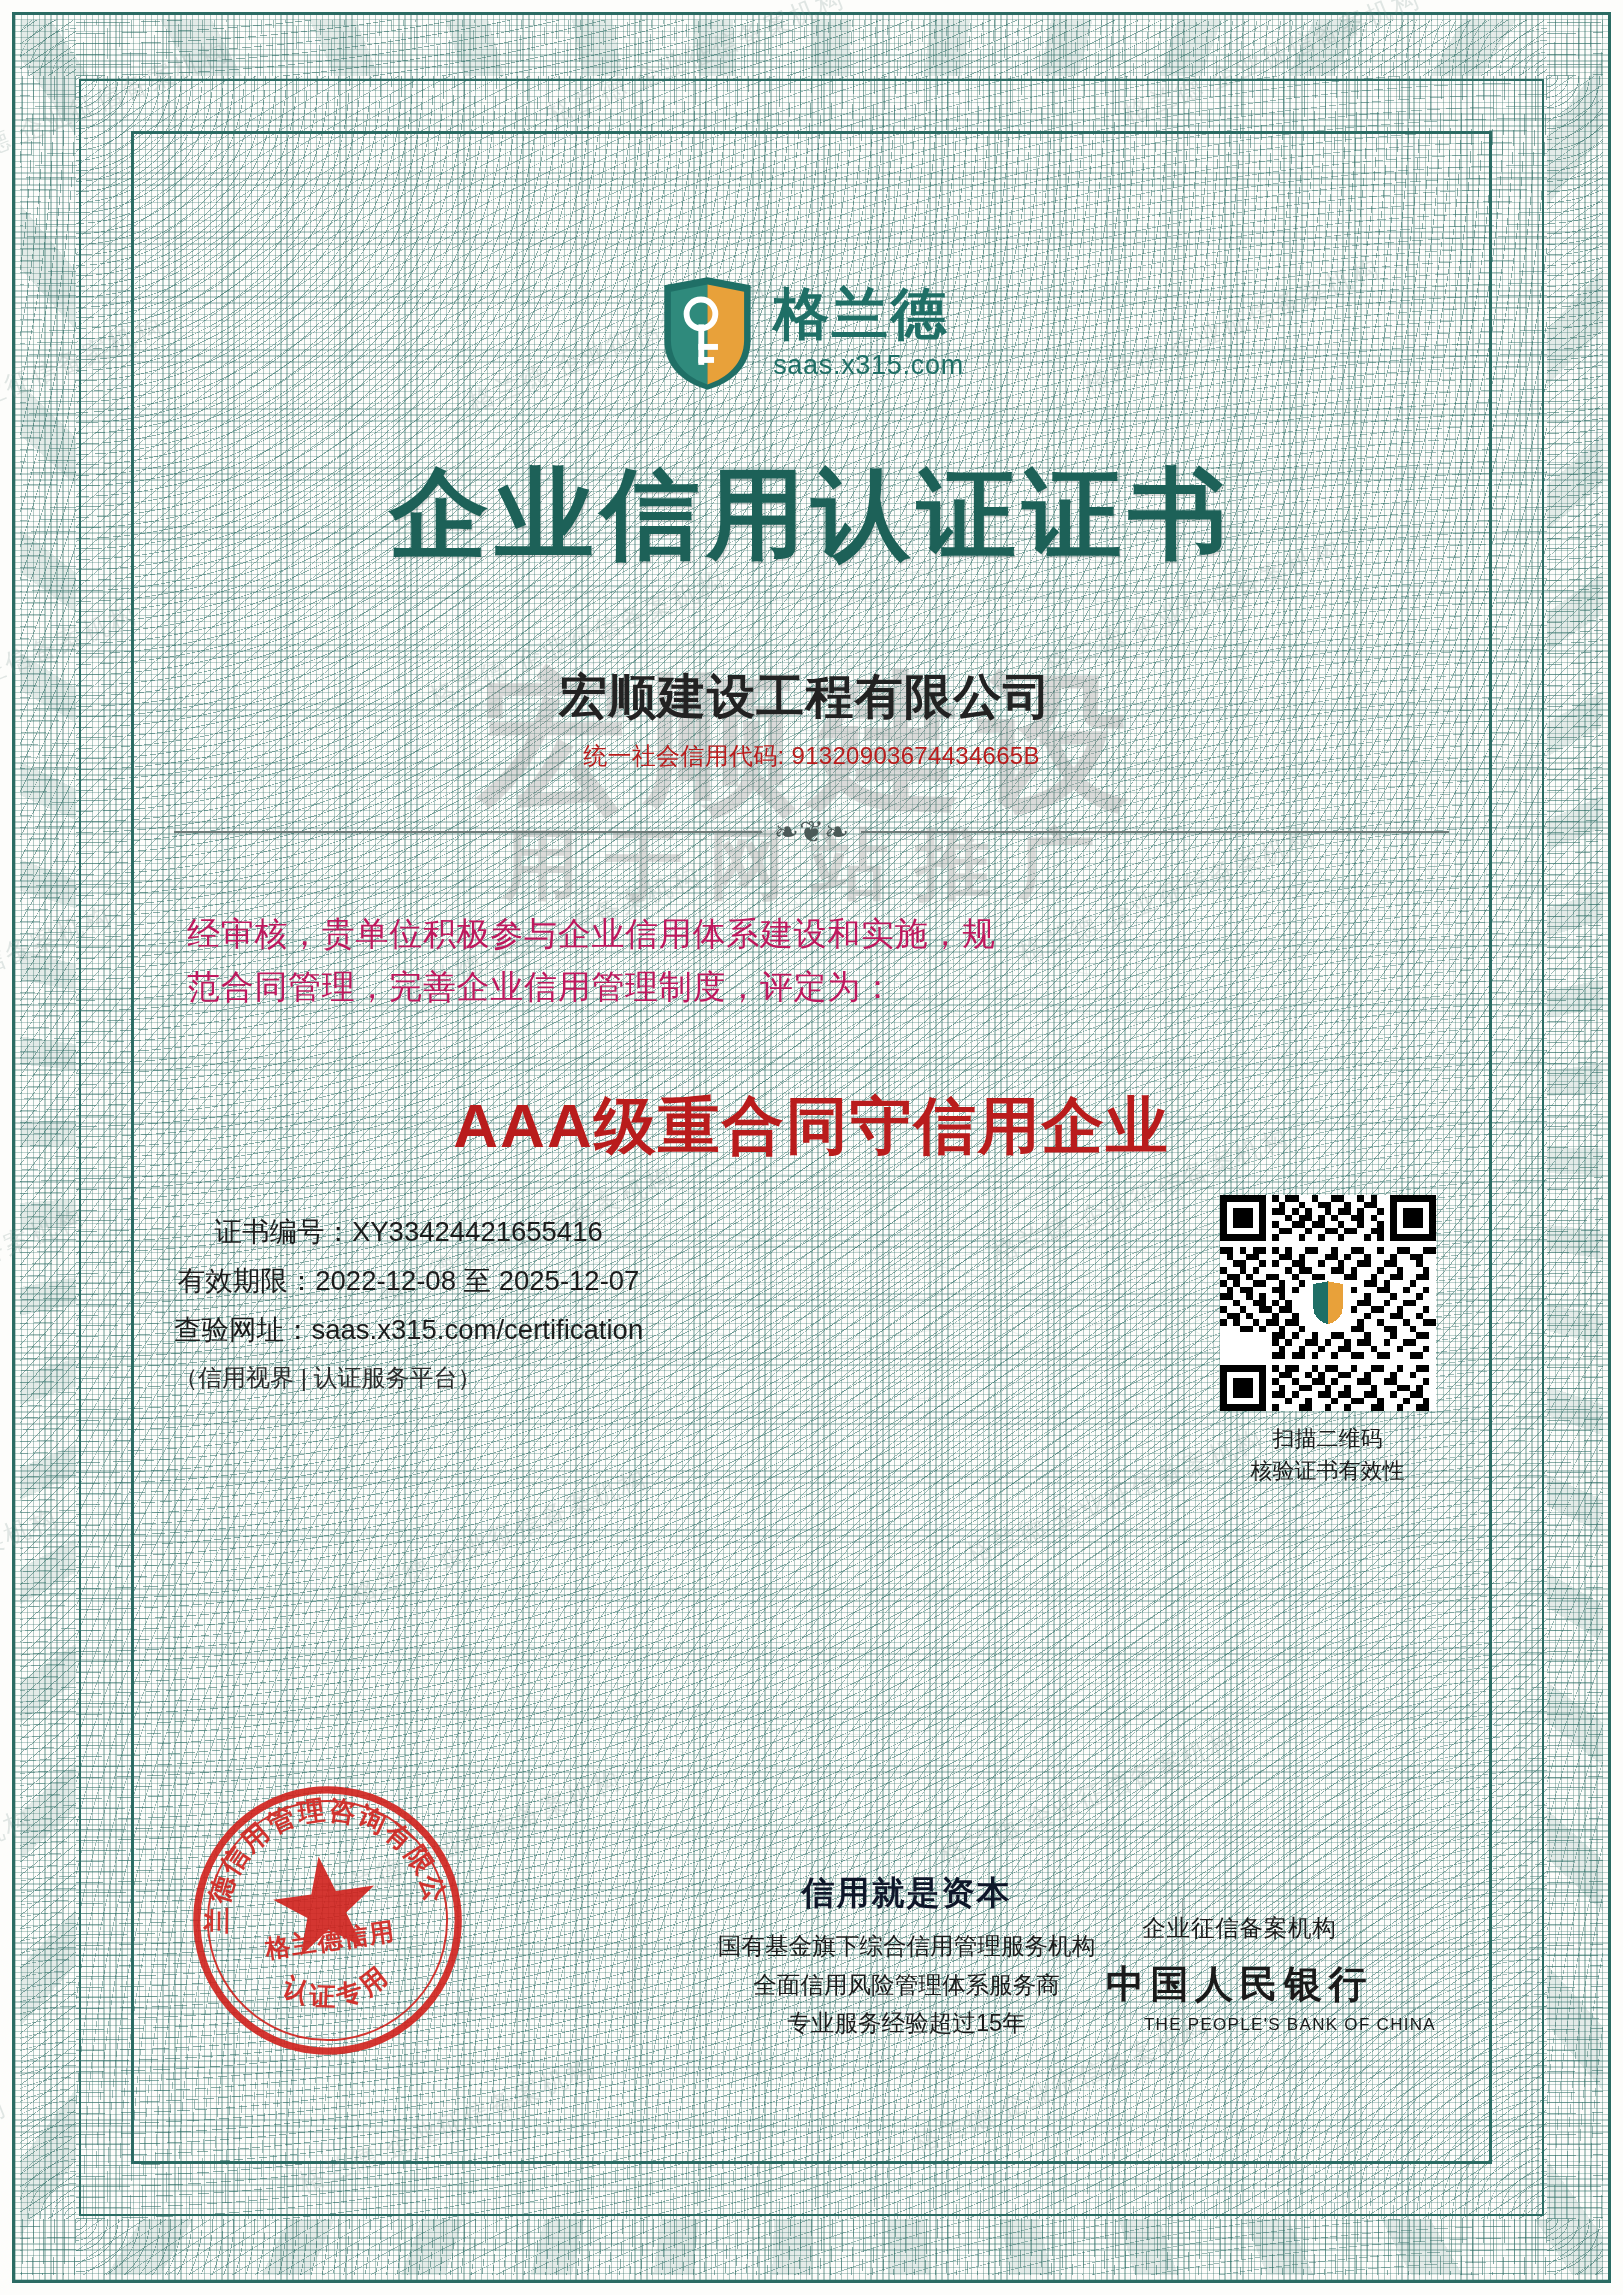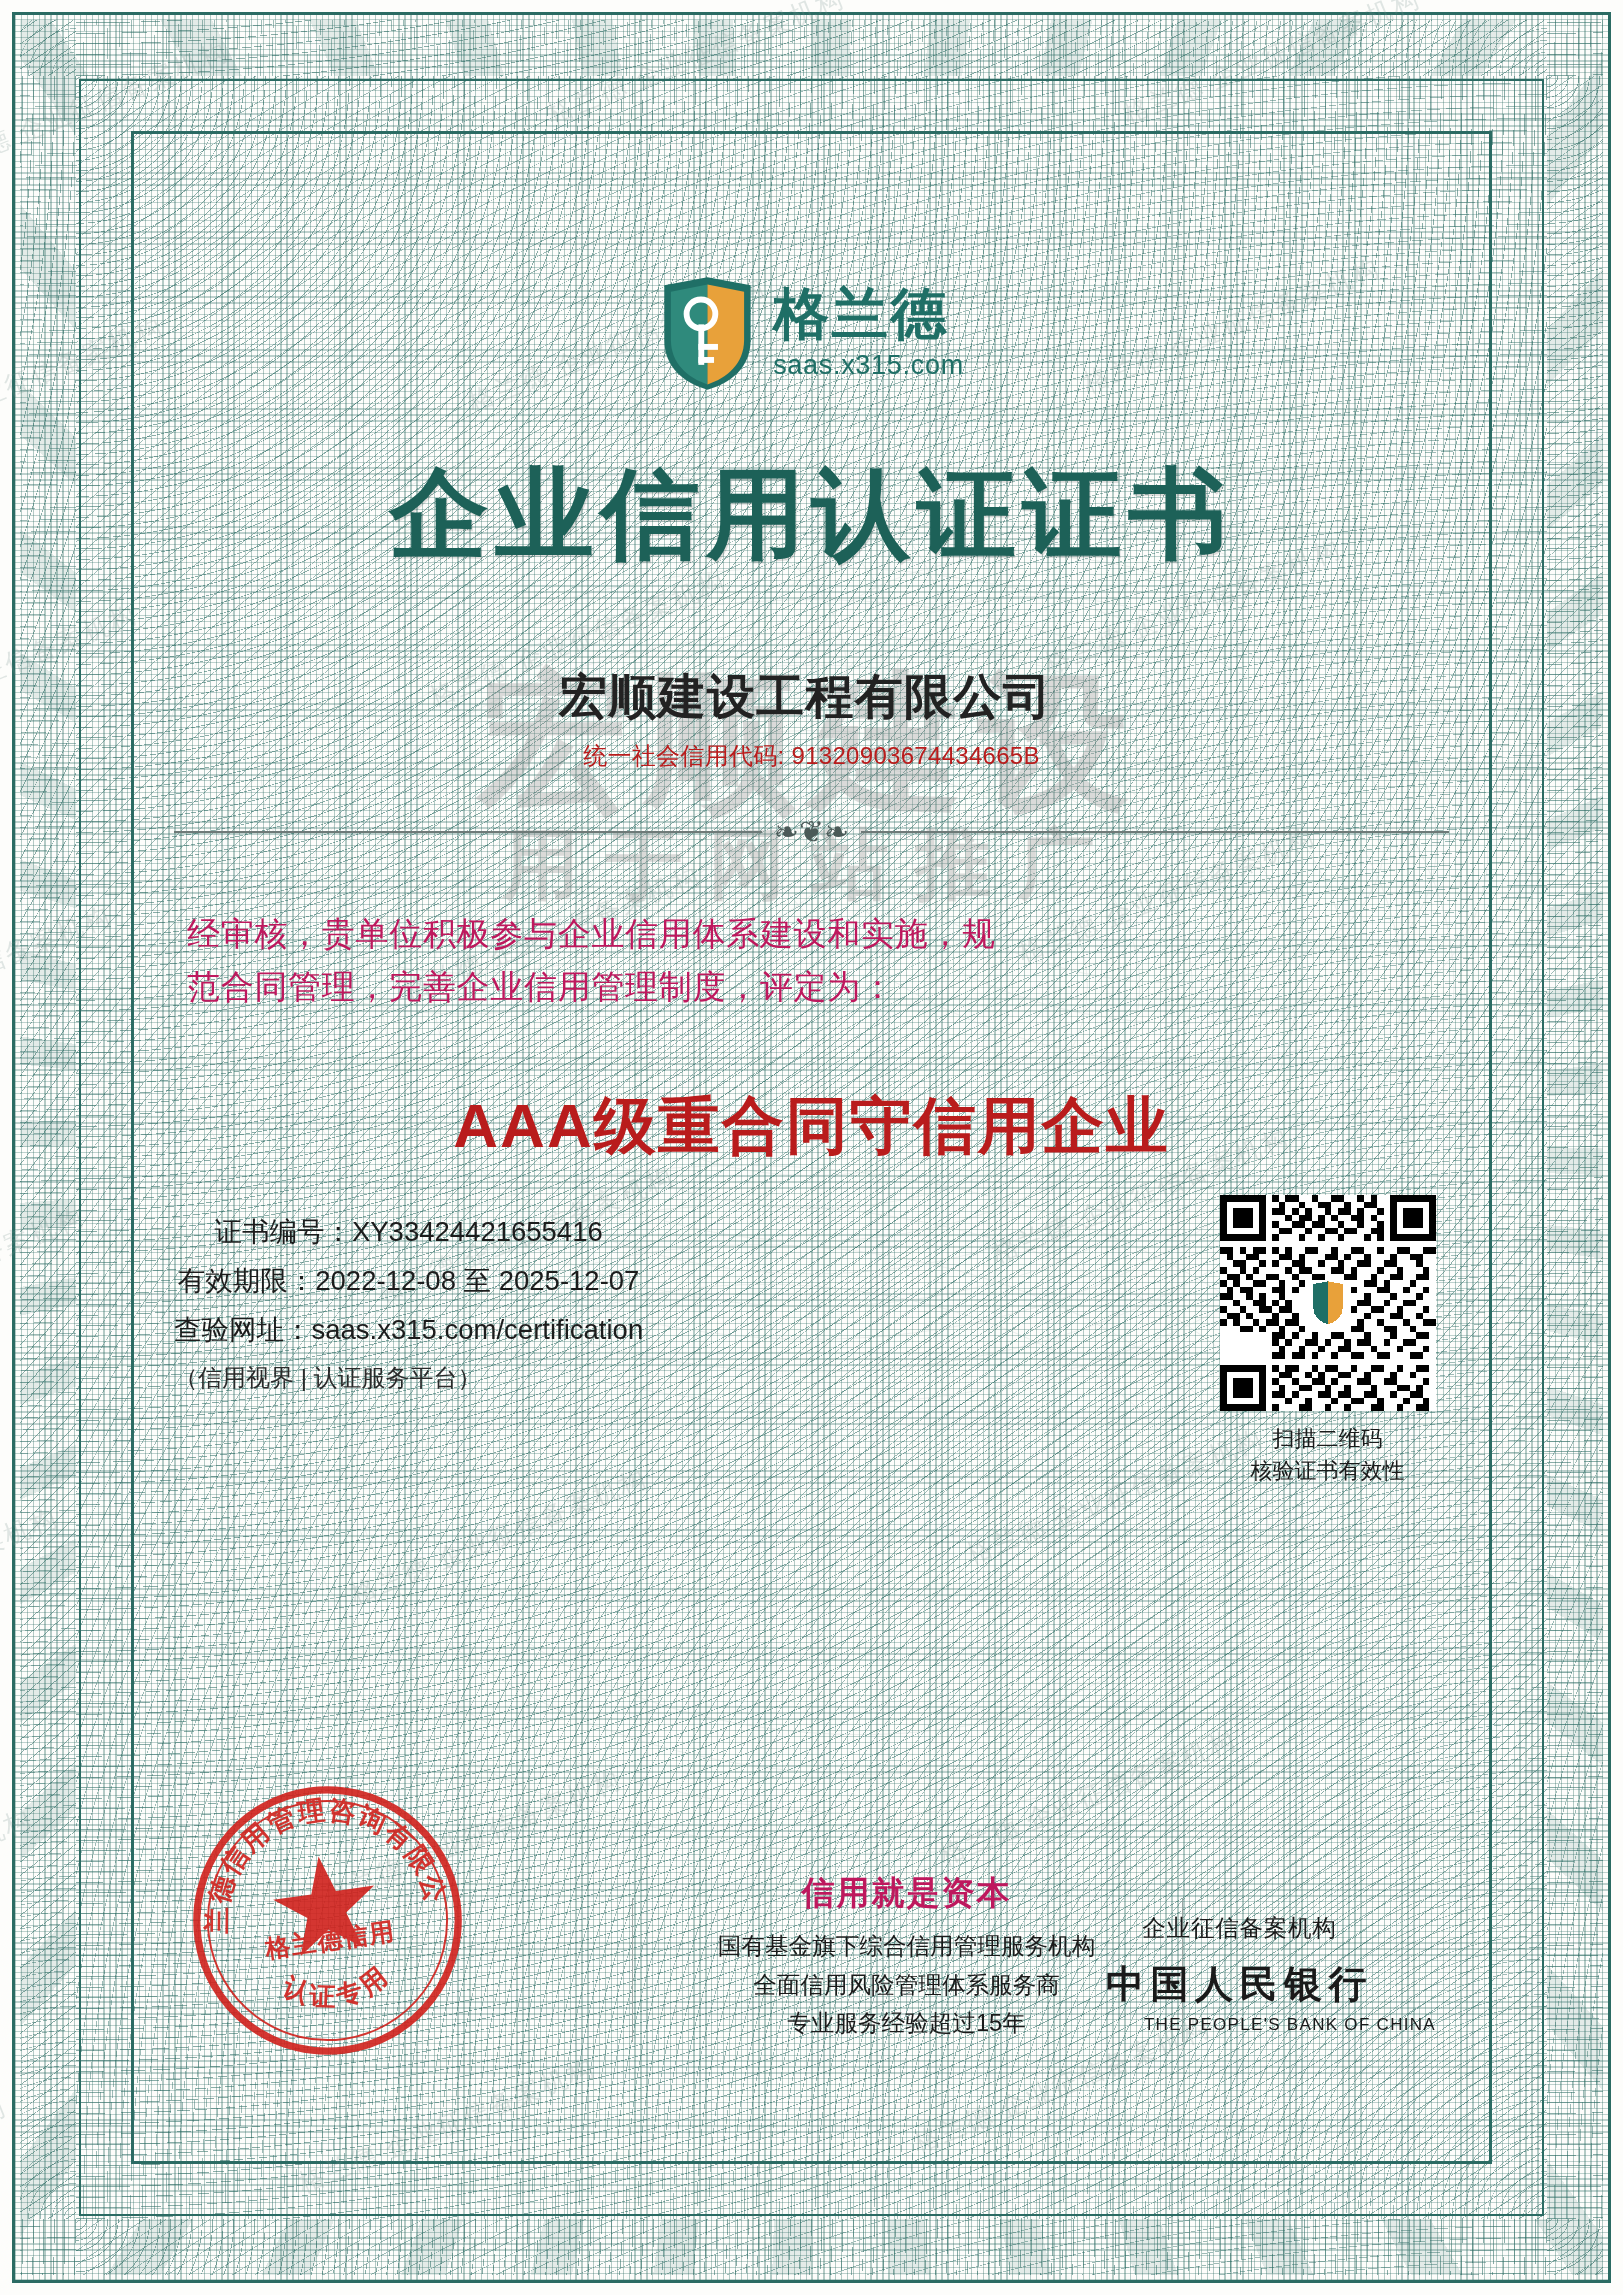--- a/index.html
+++ b/index.html
@@ -278,21 +278,21 @@
   .footer-center {
     position: absolute;
     left: 497px;
     bottom: 39px;
     width: 497px;
     text-align: center;
   }
   .footer-center .slogan {
     font-size: 33px;
     font-weight: bold;
-    color: #be185d;
+    color: #0f172a;
     letter-spacing: 2px;
     margin-bottom: 11.8px;
   }
   .footer-center .line-item {
     font-size: 23.6px;
     color: #1a1a1a;
     line-height: 1.62;
   }
   .footer-left-sep, .footer-right-sep {
     position: absolute;

